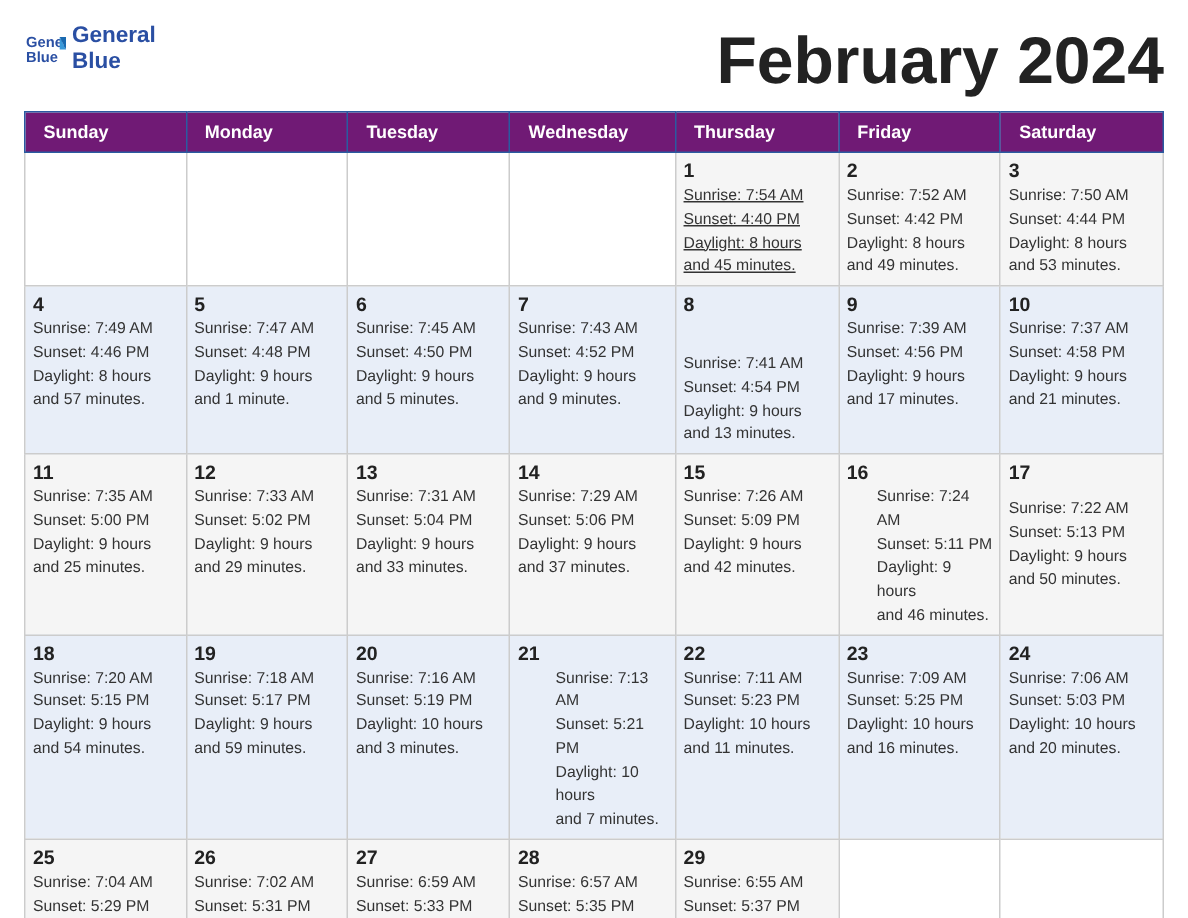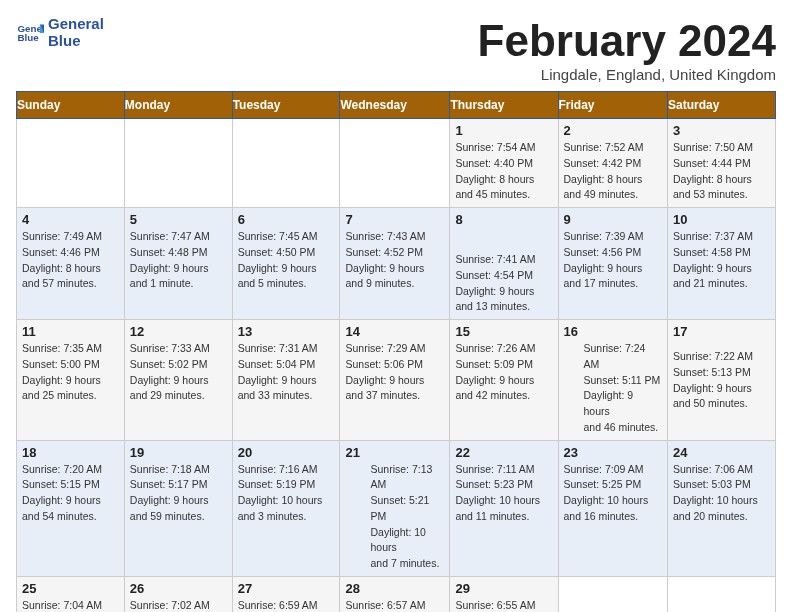--- a/index.html
+++ b/index.html
@@ -36,23 +36,23 @@
     .location-title {
       font-size: 15px;
       color: #444;
     }
     table {
       width: 100%;
       border-collapse: collapse;
       font-size: 11px;
     }
     thead tr th {
-      background: #a16207;
+      background: #701a75;
       color: #fff;
-      padding: 6px 0;
+      padding: 6px 12px;
       text-align: left;
       font-size: 12px;
       font-weight: bold;
       border: 1px solid #2a5ba0;
     }
     tbody tr td {
       border: 1px solid #ccc;
       vertical-align: top;
       padding: 4px 5px;
       height: 80px;
@@ -90,21 +90,20 @@
       <polygon points="34,8 40,20 34,20" fill="#3a9ad9"></polygon>
       <polygon points="34,8 40,8 40,20" fill="#1a6ab0"></polygon>
     </svg>
     <div>
       <div style="font-size:15px;font-weight:bold;color:#2a4fa3;line-height:1.1">General</div>
       <div style="font-size:15px;font-weight:bold;color:#2a4fa3;line-height:1.1">Blue</div>
     </div>
   </div>
   <div class="title-block">
     <div class="month-title">February 2024</div>
-    <div class="location-title">Lingdale, England, United Kingdom</div>
   </div>
 </div>
 
 <table>
   <thead>
     <tr id="thead-row">
         <th>Sunday</th>
         <th>Monday</th>
         <th>Tuesday</th>
         <th>Wednesday</th>
@@ -114,21 +113,21 @@
       </tr>
   </thead>
   <tbody id="calendar-body">
       <tr>
         <td class="empty-cell"></td>
         <td class="empty-cell"></td>
         <td class="empty-cell"></td>
         <td class="empty-cell"></td>
         <td>
           <div class="day-number">1</div>
-          <div class="day-info" style="white-space: pre-line;">Sunrise: 7:54 AM
+          <div class="day-info" style="white-space: pre-line; text-decoration: underline;">Sunrise: 7:54 AM
 Sunset: 4:40 PM
 Daylight: 8 hours
 and 45 minutes.</div>
         </td>
         <td>
           <div class="day-number">2</div>
           <div class="day-info" style="white-space: pre-line;">Sunrise: 7:52 AM
 Sunset: 4:42 PM
 Daylight: 8 hours
 and 49 minutes.</div>

